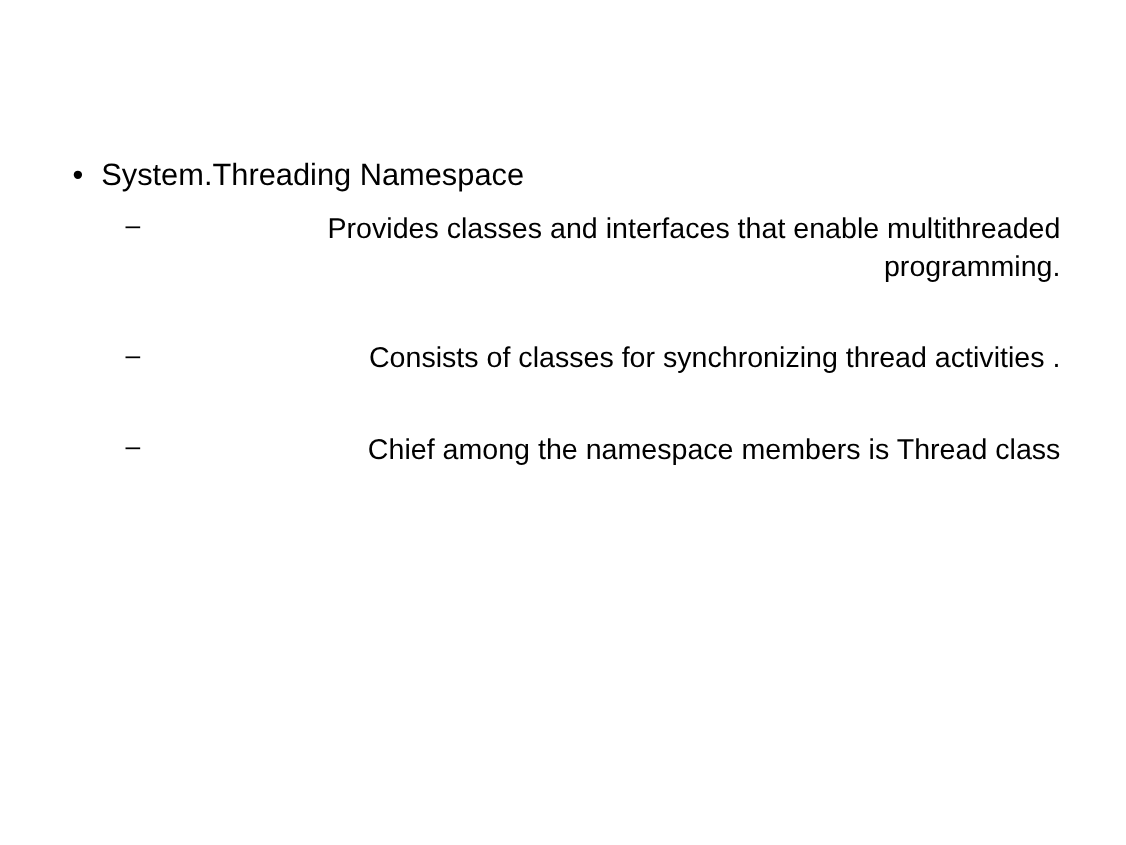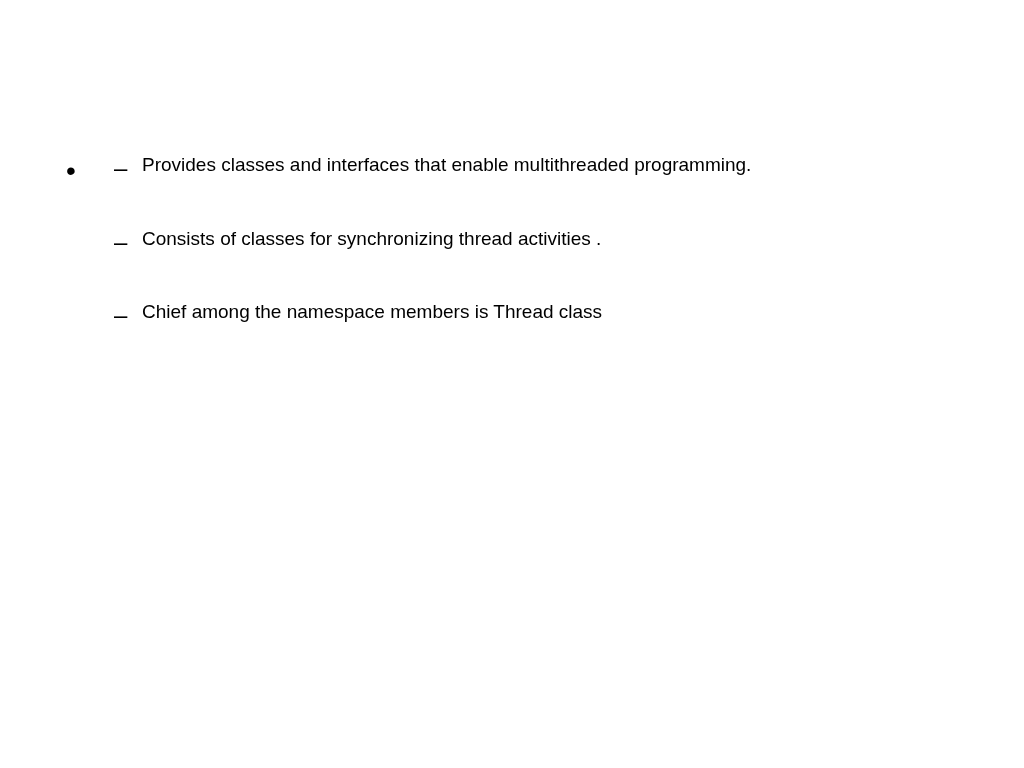--- a/index.html
+++ b/index.html
@@ -31,40 +31,42 @@
       top: 0;
       font-size: 28px;
     }
     .inner-list {
       list-style: none;
       margin-top: 12px;
     }
     .inner-item {
       position: relative;
       padding-left: 50px;
-      font-size: 19px;
+      font-size: 26px;
       line-height: 1.35;
       margin-bottom: 48px;
+      text-align: right;
     }
     .inner-item:last-child {
       margin-bottom: 12px;
     }
     .inner-item::before {
       content: "–";
       position: absolute;
       left: 22px;
       top: 0;
       font-size: 24px;
     }
   </style>
 </head>
 <body>
 
 <ul class="outer-list">
   <li class="outer-item">
+    <span>System.Threading Namespace</span>
     <ul class="inner-list">
       <li class="inner-item">
         <span>Provides classes and interfaces that enable multithreaded programming.</span>
       </li>
       <li class="inner-item">
         <span>Consists of classes for synchronizing thread activities .</span>
       </li>
       <li class="inner-item">
         <span>Chief among the namespace members  is Thread class</span>
       </li>

